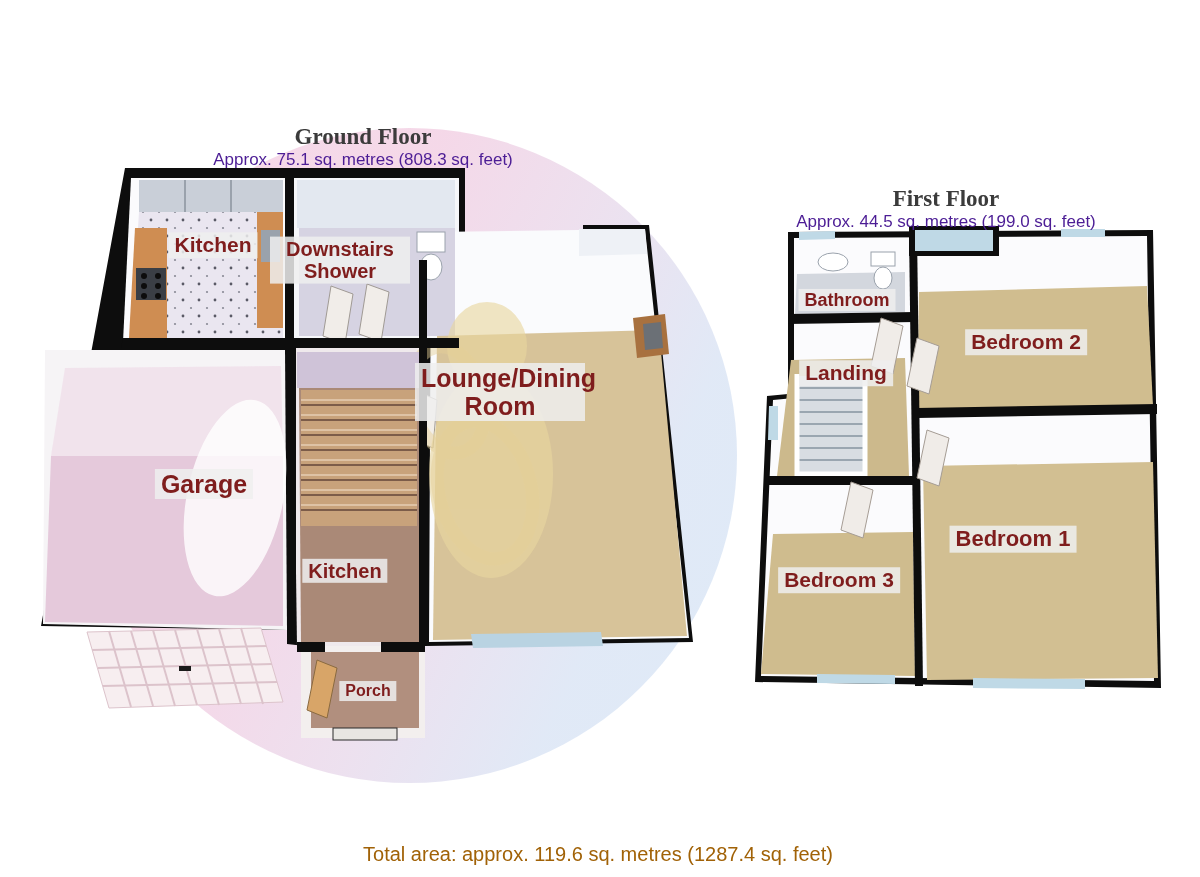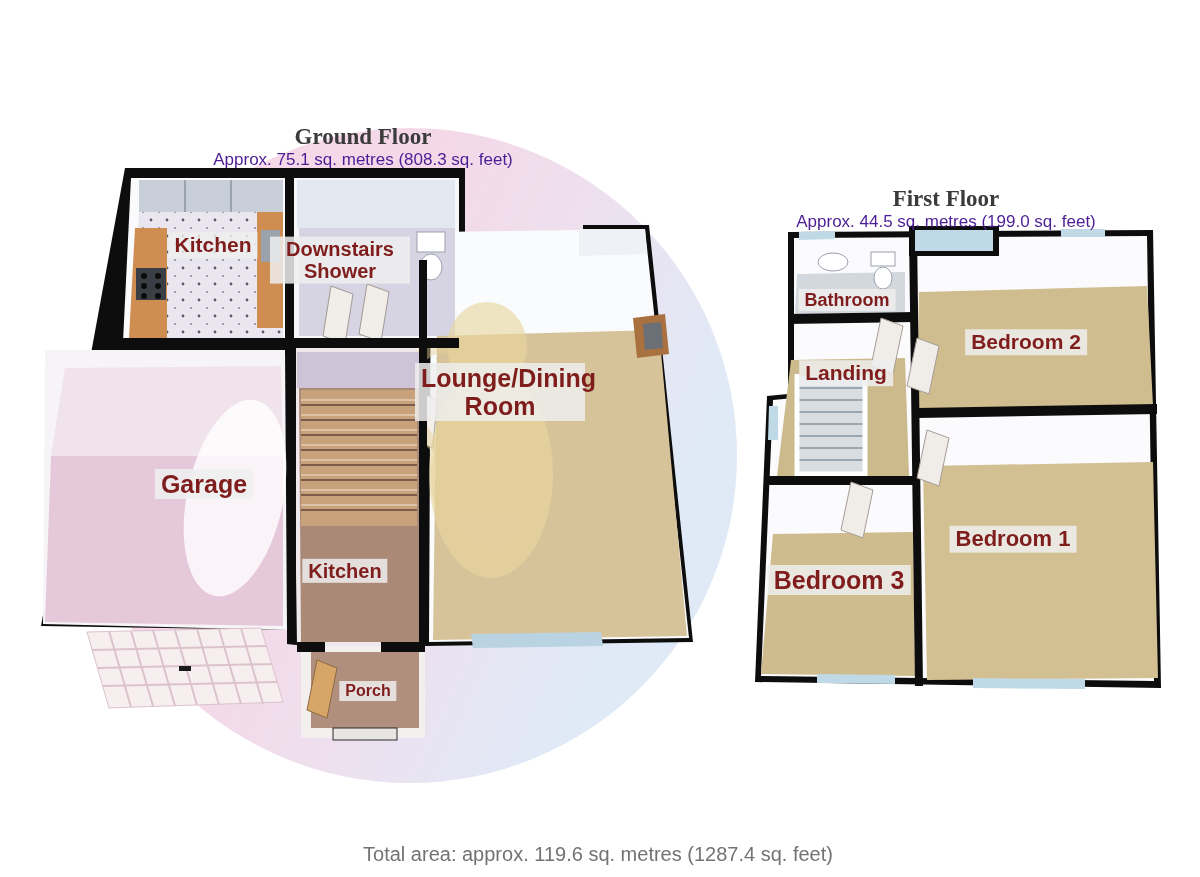--- a/index.html
+++ b/index.html
@@ -24,21 +24,21 @@
     position:absolute;z-index:3;transform:translate(-50%,0);
     font-size:17px;color:#4c1d95;white-space:nowrap;
   }
   .room-label{
     position:absolute;z-index:4;transform:translate(-50%,-50%);
     background:rgba(238,238,238,.85);color:#7f1d1d;font-weight:bold;
     font-size:20px;line-height:1.12;text-align:center;padding:1px 6px;
   }
   .footer-total{
     position:absolute;z-index:3;left:598px;top:843px;transform:translate(-50%,0);
-    font-size:20px;color:#737373;white-space:nowrap;
+    font-size:20px;color:#a16207;white-space:nowrap;
   }
 </style>
 </head>
 <body>
 
 <div class="watermark"></div>
 
 <svg id="gf-plan" class="plan" width="660" height="600" viewBox="0 0 660 600">
   <defs>
     <pattern id="kdots" width="16" height="16" patternUnits="userSpaceOnUse">
@@ -259,15 +259,15 @@
 <div class="room-label" style="left:340px;top:260px;width:128px">Downstairs Shower</div>
 <div class="room-label" style="left:500px;top:392px;width:158px;font-size:25px">Lounge/Dining Room</div>
 <div class="room-label" style="left:204px;top:484px;font-size:25px">Garage</div>
 <div class="room-label" style="left:345px;top:571px">Kitchen</div>
 <div class="room-label" style="left:368px;top:691px;font-size:16px">Porch</div>
 
 <div class="room-label" style="left:847px;top:300px;font-size:18px">Bathroom</div>
 <div class="room-label" style="left:846px;top:373px;font-size:21px">Landing</div>
 <div class="room-label" style="left:1026px;top:342px;font-size:21px">Bedroom 2</div>
 <div class="room-label" style="left:1013px;top:539px;font-size:22px">Bedroom 1</div>
-<div class="room-label" style="left:839px;top:580px;font-size:25px">Bedroom 3</div>
+<div class="room-label" style="left:839px;top:580px;font-size:21px">Bedroom 3</div>
 
 <div class="footer-total">Total area: approx. 119.6 sq. metres (1287.4 sq. feet)</div>
 
 </body></html>

